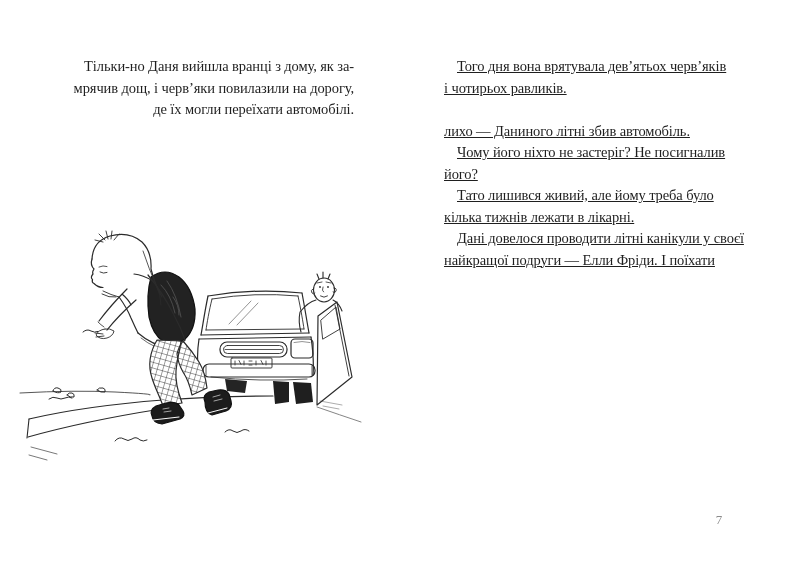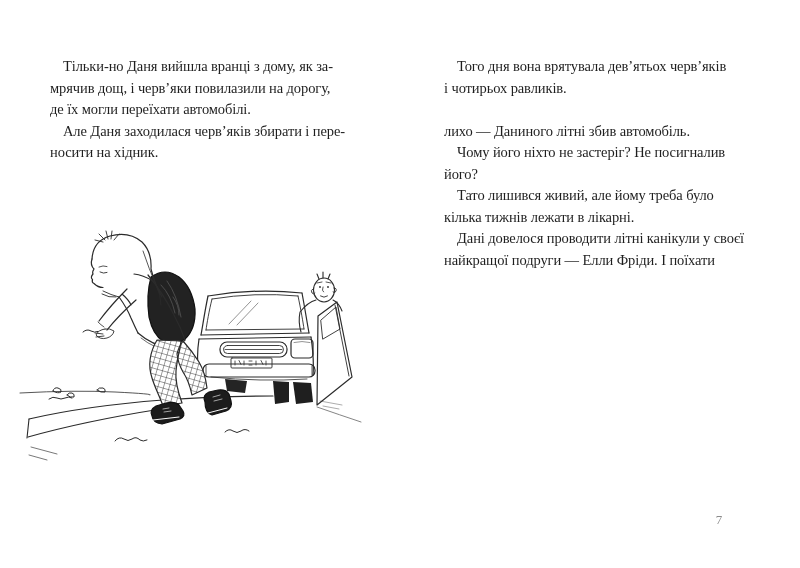--- a/index.html
+++ b/index.html
@@ -6,42 +6,38 @@
   body {
     width:800px; height:568px; background:#ffffff;
     font-family:"Liberation Serif","DejaVu Serif",serif;
     color:#1f1f1f;
   }
   .page-spread { position:relative; width:800px; height:568px; background:#ffffff; overflow:hidden; }
   .textblock { position:absolute; font-size:14.5px; line-height:21.5px; letter-spacing:-0.1px; }
   .ln { white-space:nowrap; }
   .ind { text-indent:13px; }
   .gap { height:21.5px; }
-  #left-text  { left:50px;  top:56px; width:290px; }
-  #right-text { left:444px; top:56px; width:300px; }
+  #left-text  { left:64px;  top:56px; width:290px;text-align:right; }
+  #right-text { left:444px; top:56px; width:300px;text-decoration:underline; }
   .pagenum {
     position:absolute; left:703px; top:512px; width:32px;
     text-align:center; font-size:13px; color:#8b8b8b;
   }
   #illustration { position:absolute; left:15px; top:225px; width:355px; height:248px; }
 </style>
 </head>
 <body>
 
 <div class="page-spread">
 
   <div id="left-text" class="textblock">
     <div>
       <div class="ln ind">Тільки-но Даня вийшла вранці з дому, як за-</div>
       <div class="ln">мрячив дощ, і черв’яки повилазили на дорогу,</div>
       <div class="ln">де їх могли переїхати автомобілі.</div>
-    </div>
-    <div>
-      <div class="ln ind">Але Даня заходилася черв’яків збирати і пере-</div>
-      <div class="ln">носити на хідник.</div>
     </div>
   </div>
 
   <div id="right-text" class="textblock">
     <div>
       <div class="ln ind">Того дня вона врятувала дев’ятьох черв’яків</div>
       <div class="ln">і чотирьох равликів.</div>
     </div>
     <div class="gap"></div>
     <div>

